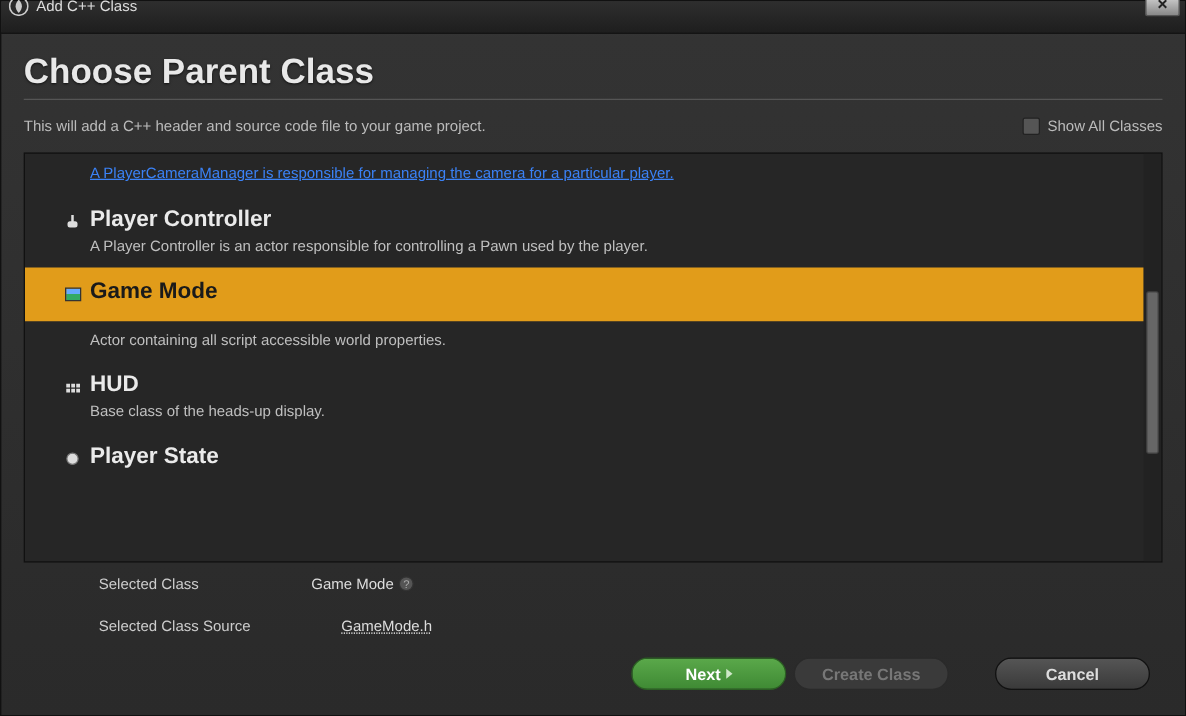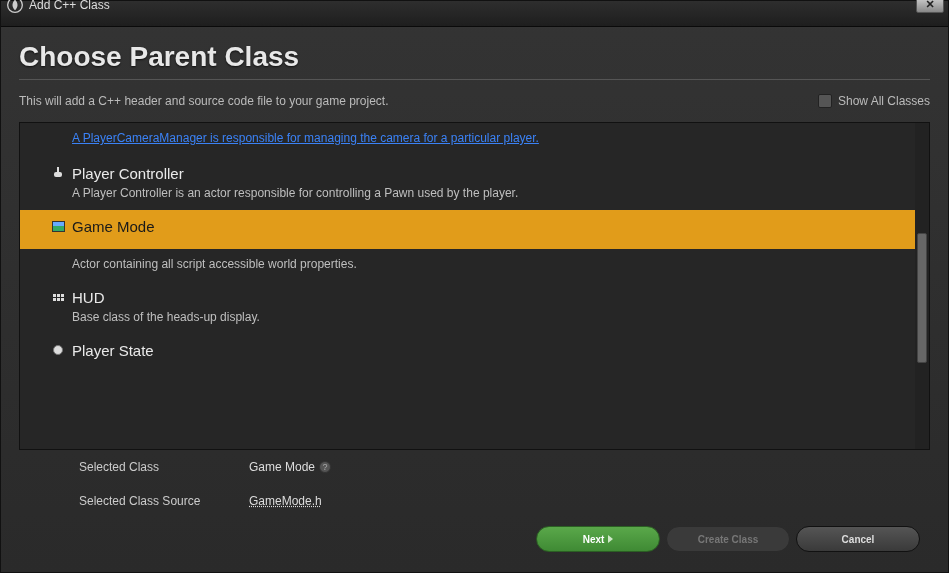--- a/index.html
+++ b/index.html
@@ -89,26 +89,26 @@
 .list {
   flex: 1;
   overflow: hidden;
 }
 .list-item {
   padding: 8px 12px 10px 30px;
   position: relative;
   cursor: pointer;
 }
 .list-item .item-title {
-  font-size: 15px;
-  font-weight: 400;
+  font-size: 18px;
+  font-weight: 700;
   color: #eaeaea;
   margin-bottom: 4px;
   display: flex;
-  align-items: flex-start;
+  align-items: flex-end;
 }
 .list-item .item-desc {
   font-size: 12px;
   color: #bfbfbf;
   padding-left: 22px;
 }
 .list-item.selected {
   background: #e19c1a;
 }
 .list-item.selected .item-title { color: #1a1a1a; }
@@ -144,56 +144,57 @@
 }
 .meta-grid {
   display: grid;
   grid-template-columns: 170px auto;
   row-gap: 20px;
   font-size: 12px;
   color: #ccc;
   margin-bottom: 18px;
 }
 .meta-value { color: #ddd; display: flex; align-items: center; gap: 4px; }
-.meta-value.link { text-decoration: underline dotted; cursor: pointer; }
+.meta-value.link { text-decoration: underline dotted; cursor: pointer; margin-left: 24px; }
 .help-icon {
   width: 12px; height: 12px; border-radius: 50%;
   background: #555; display: inline-flex;
   align-items: center; justify-content: center;
   font-size: 9px; color: #aaa; border:1px solid #333;
 }
 .button-row {
   display: flex;
   justify-content: flex-end;
   gap: 6px;
 }
 .btn {
   width: 124px; height: 26px;
   border: 1px solid #111;
   border-radius: 13px;
-  font-size: 10px;
+  font-size: 13px;
   font-weight: bold;
   display: flex; align-items: center; justify-content: center;
   cursor: pointer;
   gap: 4px;
 }
 .btn-primary {
   background: linear-gradient(180deg, #5aa84a, #3f8a34);
   color: #fff;
   border: 1px solid #2b5f23;
 }
 .btn-disabled {
   background: #3a3a3a;
   color: #777;
   border: 1px solid #2a2a2a;
   cursor: default;
 }
 .btn-default {
   background: linear-gradient(180deg, #555, #3a3a3a);
   color: #ddd;
+  margin-left: 31px;
 }
 .chev {
   width: 0; height: 0;
   border-left: 5px solid #cfe8c8;
   border-top: 4px solid transparent;
   border-bottom: 4px solid transparent;
 }
 .dot-icon { width:10px; height:10px; border-radius:50%; background:#ddd; border:1px solid #777;}
 .dots-icon { display:grid; grid-template-columns:repeat(3,3px); grid-template-rows:repeat(2,3px); gap:1px;}
 .dots-icon i { background:#ddd; width:3px; height:3px;}

